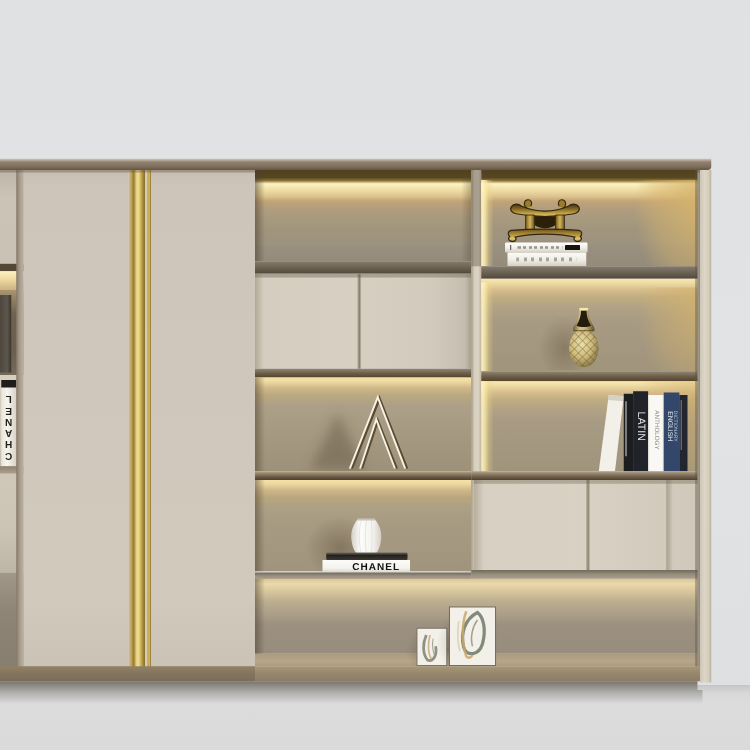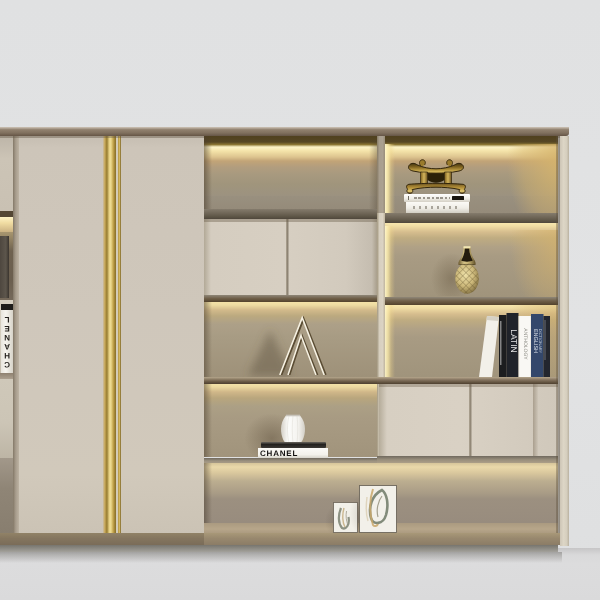--- a/index.html
+++ b/index.html
@@ -115,21 +115,21 @@
     </defs>
     <path d="M6 1.5 C2.5 6 1 10 1 15 C1 21 3 27 6 29.5 L20 29.5 C23 27 25 21 25 15 C25 10 23.5 6 20 1.5 Z" fill="url(#wv)"></path>
     <path d="M6 1.5 L20 1.5" stroke="#c8c4bb" stroke-width="1.6"></path>
     <path d="M9 2 C7 10 7 20 9 29 M13 2 C12 10 12 20 13 29 M17 2 C18 10 18 20 17 29" stroke="rgba(200,196,188,0.4)" stroke-width="0.7" fill="none"></path>
   </svg>
 
   <div class="abs" style="left:261px;top:441.5px;width:65px;height:6.5px;background:linear-gradient(180deg,#6a665f 0%,#23211e 40%,#3b3834 100%);border-radius:1px;"></div>
 
   <div class="abs" style="left:258px;top:448px;width:70px;height:9.5px;background:linear-gradient(180deg,#fcfbf8 0%,#f4f2ec 65%,#d8d5cc 100%);"></div>
 
-  <div class="abs" style="left:260px;top:448.5px;width:70px;height:9px;font-size:8px;font-weight:bold;color:#131110;text-align:left;letter-spacing:0.8px;line-height:9px;">CHANEL</div>
+  <div class="abs" style="left:250px;top:448.5px;width:70px;height:9px;font-size:8px;font-weight:bold;color:#131110;text-align:right;letter-spacing:0.8px;line-height:9px;">CHANEL</div>
 
   <div class="abs" style="left:204px;top:457.5px;width:173px;height:6px;background:linear-gradient(180deg,#70695e 0%,#9c9280 50%,#ac9f87 100%);"></div>
 
   <div class="abs" style="left:204px;top:463px;width:354px;height:60px;background:linear-gradient(180deg,#d6c59a 0px,#ead9aa 4px,#d9c79d 10px,#bcae90 18px,#a99c86 30px,#9c9080 60%,#988c7e 100%);"></div>
 
   <div class="abs" style="left:204px;top:463px;width:8px;height:60px;background:linear-gradient(90deg,rgba(70,58,44,0.5),rgba(70,58,44,0));"></div>
 
   <div class="abs" style="left:204px;top:523px;width:354px;height:10px;background:linear-gradient(180deg,#aa9a80 0%,#b7a68a 60%,#ac9b80 100%);"></div>
 
   <div class="abs" style="left:324px;top:500px;width:38px;height:34px;background:radial-gradient(ellipse at 62% 62%,rgba(62,52,40,0.38),rgba(62,52,40,0) 68%);"></div>

